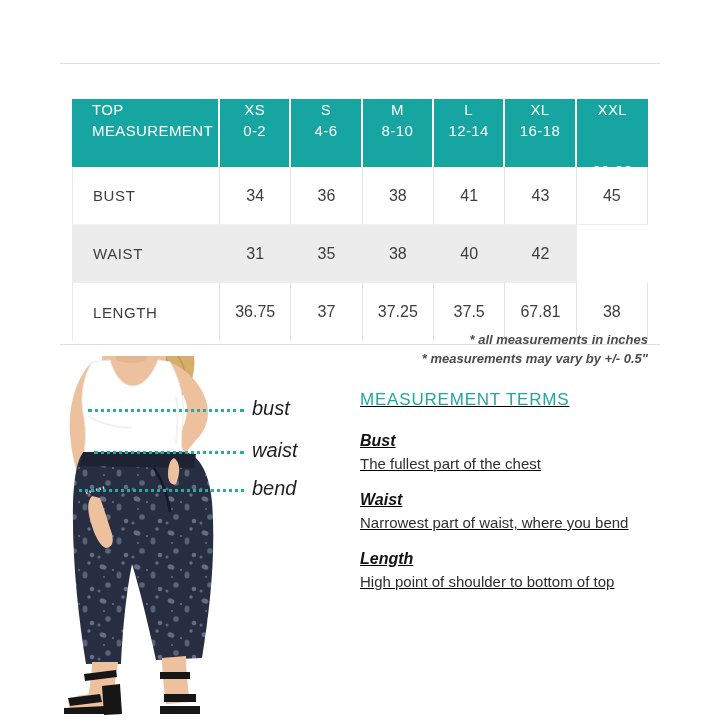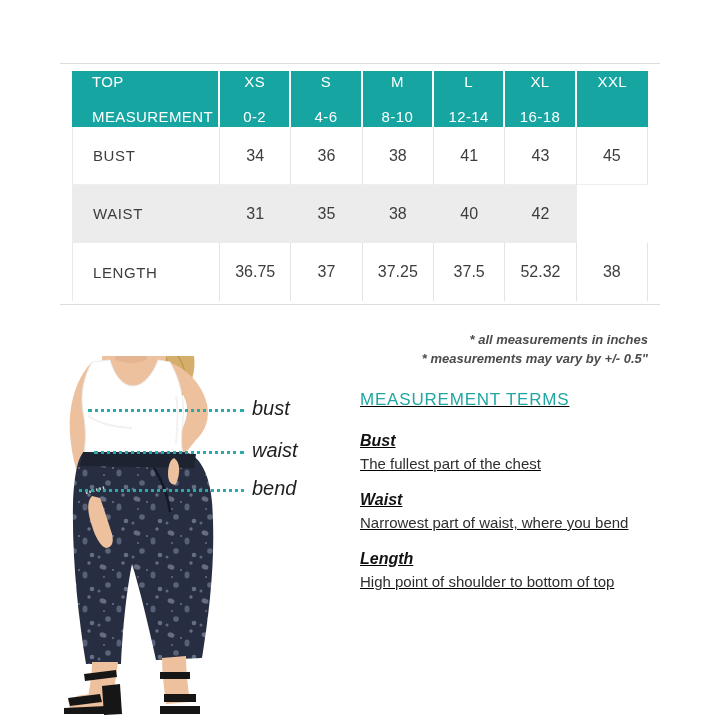--- a/index.html
+++ b/index.html
@@ -12,24 +12,25 @@
   
   .chart-wrap {
     position:absolute; left:60px; top:63px; width:600px;
     border-top:1px solid #ddd; border-bottom:1px solid #ddd;
     padding:7px 12px 3px 12px;
   }
   .size-table {
     display:grid; grid-template-columns:148px repeat(6, 1fr);
   }
   .hcell {
-    height:56px; background:#17a5a2; color:#fff;
-    display:flex; flex-direction:column; justify-content:space-between; align-items:center;
+    height:68px; background:#17a5a2; color:#fff;
+    display:flex; flex-direction:column; justify-content:flex-start; align-items:center;
     font-size:15px; line-height:21px; letter-spacing:0.4px;
     border-right:2px solid #fff;
+    margin-top:28px;
   }
   .hcell.first { align-items:flex-start; padding-left:20px; }
   .hcell.last  { border-right:none;gap:40px; }
   .bcell {
     height:58px; display:flex; align-items:center; justify-content:center;
     font-size:16px; color:#3d3d3d; background:#fff;
     border-right:1px solid #e3e3e3; border-bottom:1px solid #efefef;
   }
   .bcell.label {
     justify-content:flex-start; padding-left:20px; font-size:15px;
@@ -130,21 +131,21 @@
       <div class="bcell">40</div>
       <div class="bcell">42</div>
     </div>
 
     <div class="size-table row-last">
       <div class="bcell label">LENGTH</div>
       <div class="bcell">36.75</div>
       <div class="bcell">37</div>
       <div class="bcell">37.25</div>
       <div class="bcell">37.5</div>
-      <div class="bcell">52.32</div>
+      <div class="bcell">67.81</div>
       <div class="bcell">38</div>
     </div>
   </div>
 
   <div class="footnotes">
     <div>* all measurements in inches</div>
     <div>* measurements may vary by +/- 0.5"</div>
   </div>
 
   <div class="figure">

